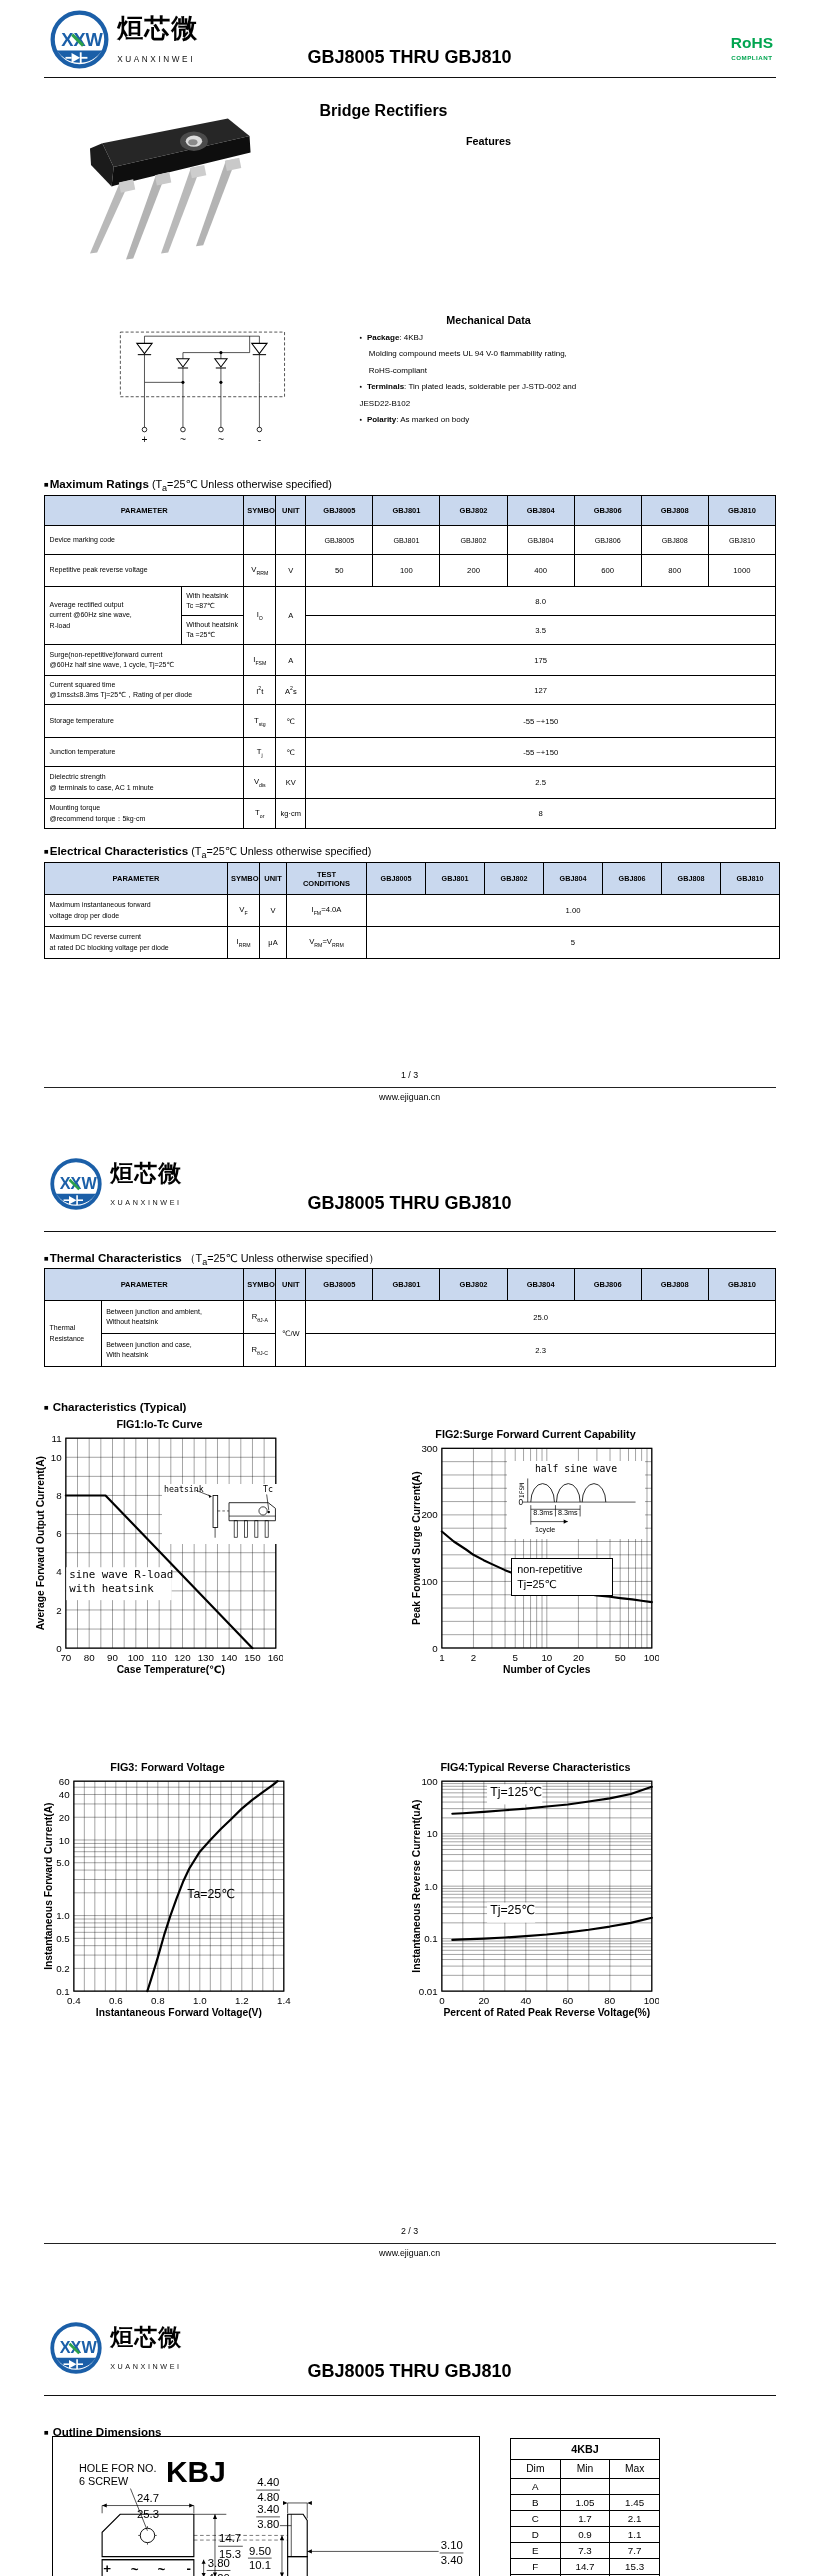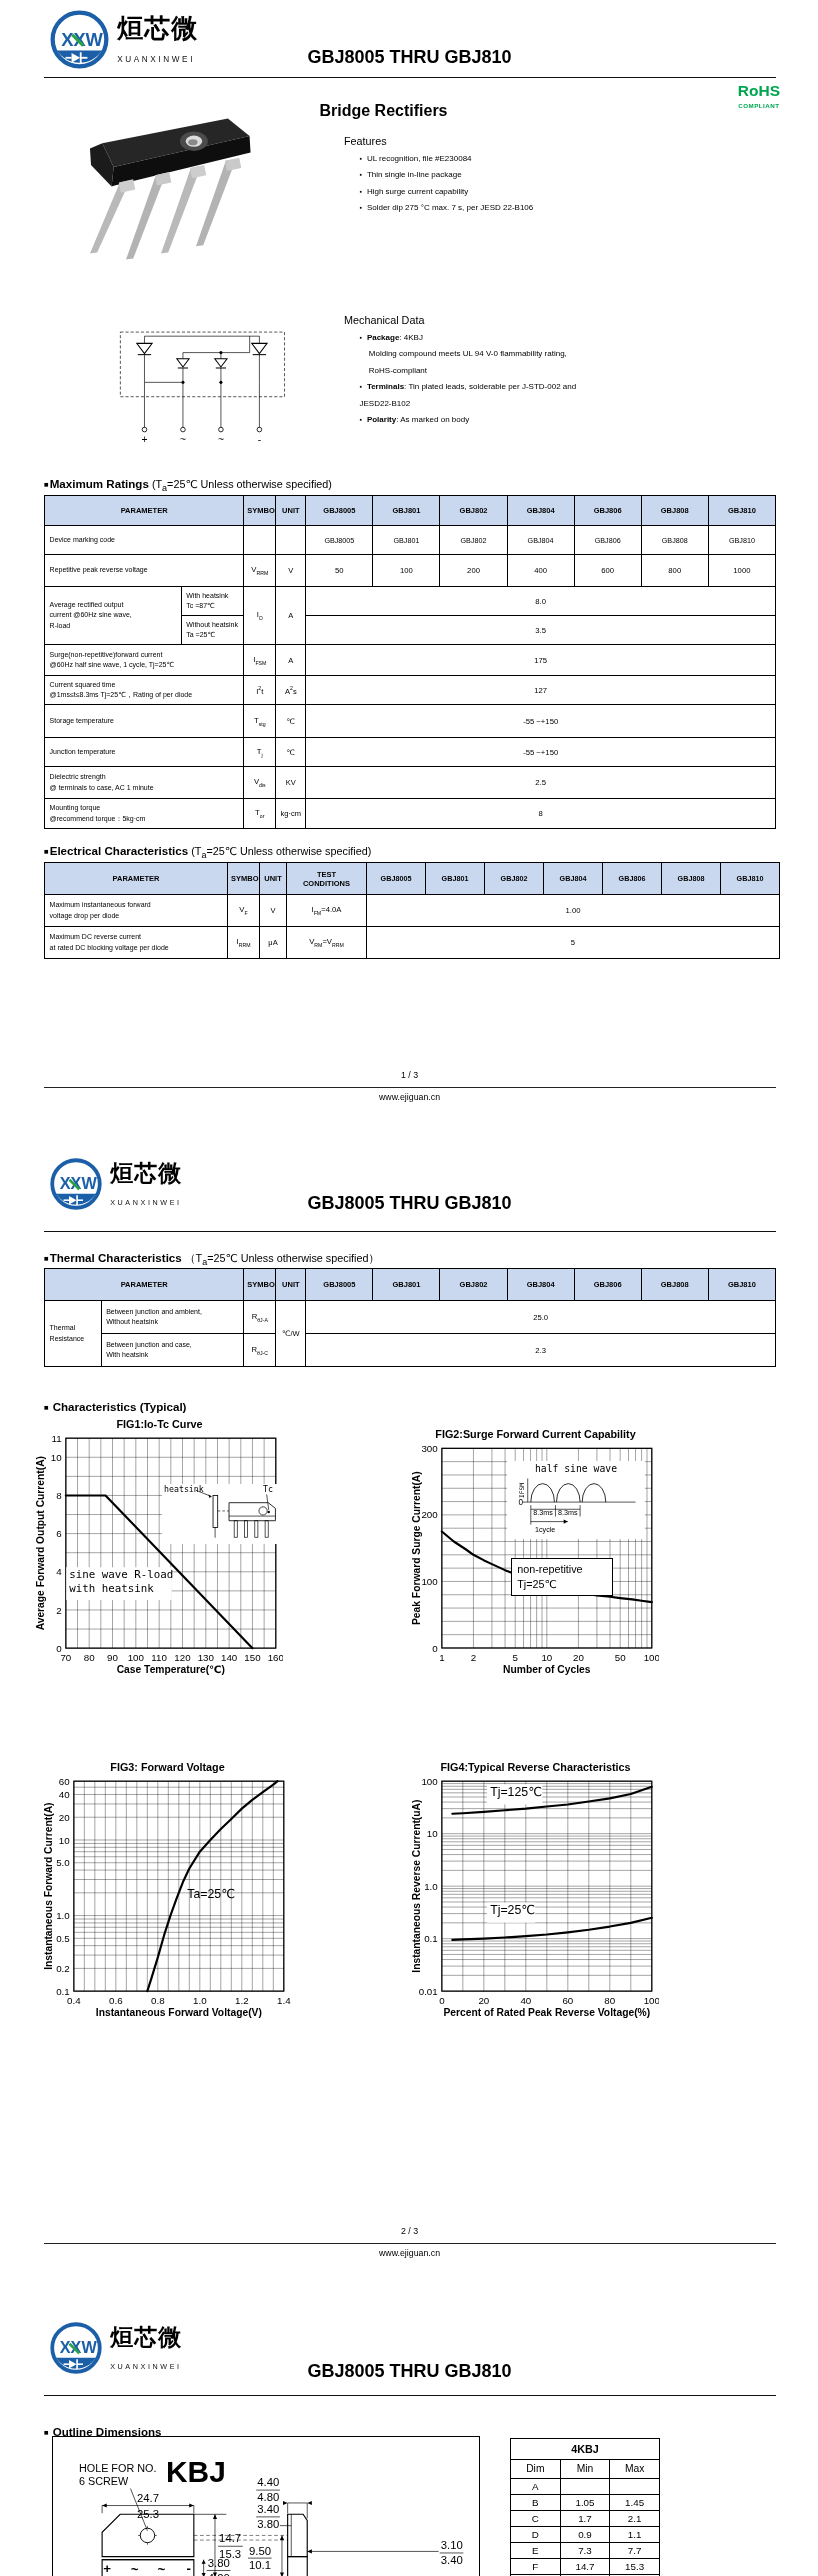--- a/index.html
+++ b/index.html
@@ -10,21 +10,21 @@
   .brand{display:flex;align-items:center;gap:7.2px;}
   .brand-cn{font-size:26px;font-weight:bold;line-height:1.05;letter-spacing:1px;}
   .brand-en{font-size:8.2px;letter-spacing:2.6px;color:#111;margin-top:13px;}
   .doc-title{left:0;right:0;text-align:center;font-size:18px;font-weight:bold;letter-spacing:0px;}
   .rohs{text-align:center;}
   .rohs .r1{font-size:15.5px;font-weight:bold;color:#00a550;line-height:1;}
   .rohs .r2{font-size:6.2px;font-weight:bold;color:#00a550;letter-spacing:0.5px;margin-top:3.1px;}
   .rule{left:44px;width:732px;border-top:1.5px solid #111;}
   
   .prod-title{font-size:16px;font-weight:bold;text-align:center;}
-  .h3{font-size:10.8px;font-weight:normal;margin:0 0 4.1px 0;}
+  .h3{font-size:10.8px;font-weight:bold;margin:0 0 4.1px 0;text-align:center;}
   ul.dotlist{list-style:none;margin:0;padding:0 0 0 15.5px;font-size:8px;line-height:2.05;}
   ul.dotlist li.b::before{content:"\25CF";font-size:4.6px;vertical-align:1px;margin-right:4.6px;}
   ul.dotlist li.nb{margin-left:9.3px;}
   .apps-text{font-size:8px;line-height:1.95;width:222px;padding-left:11.3px;}
   
   .sec-h{font-size:10.8px;}
   .sec-h .sq{font-size:7.7px;vertical-align:1.5px;margin-right:1px;}
   .sec-h b{font-size:11.6px;}
   
   table.dt{border-collapse:collapse;table-layout:fixed;background:#fff;}
@@ -81,21 +81,21 @@
       <text x="40" y="60" font-size="30" font-weight="bold" fill="#1b5fa8">X</text>
       <line x1="38" y1="42" x2="56" y2="60" stroke="#2ba14a" stroke-width="5"></line>
       <text x="60" y="60" font-size="30" font-weight="bold" fill="#1b5fa8">W</text>
     </svg>
     <div>
       <div class="brand-cn">烜芯微</div>
       <div class="brand-en">XUANXINWEI</div>
     </div>
   </div>
   <div class="abs doc-title" style="top:47px;">GBJ8005 THRU GBJ810</div>
-  <div class="abs rohs" style="right:39px;top:35px;margin-top:48px;">
+  <div class="abs rohs" style="right:46px;top:35px;">
     <div class="r1">RoHS</div>
     <div class="r2">COMPLIANT</div>
   </div>
   <div class="abs rule" style="top:77px;"></div>
 
   <svg class="abs" style="left:58px;top:99px;" width="206" height="175" viewBox="0 0 400 340">
     <polygon points="86,86 330,38 372,72 108,132" fill="#262626"></polygon>
     <polygon points="62,96 86,86 108,132 104,170 64,128" fill="#1b1b1b"></polygon>
     <polygon points="104,170 108,132 372,72 374,104 110,168" fill="#0e0e0e"></polygon>
     <ellipse cx="264" cy="82" rx="27" ry="19" fill="#4b4b4b"></ellipse>
@@ -108,26 +108,20 @@
     <polygon points="258,134 278,130 214,298 200,300" fill="#b9b9b9"></polygon>
     <polygon points="256,134 284,128 288,148 260,154" fill="#cdcdcd"></polygon>
     <polygon points="326,120 346,116 282,284 268,286" fill="#b3b3b3"></polygon>
     <polygon points="324,120 352,114 356,134 328,140" fill="#c9c9c9"></polygon>
   </svg>
 
   <div class="abs prod-title" style="left:216px;top:102px;width:335px;">Bridge Rectifiers</div>
 
   <div class="abs" style="left:344px;top:135px;width:289px;">
     <div class="h3">Features</div>
-    <ul class="dotlist">
-      <li class="b">UL recognition, file #E230084</li>
-        <li class="b">Thin single in-line package</li>
-        <li class="b">High surge current capability</li>
-        <li class="b">Solder dip 275 °C max. 7 s, per JESD 22-B106</li>
-    </ul>
   </div>
 
 
   <div class="abs" style="left:344px;top:314px;width:289px;">
     <div class="h3">Mechanical Data</div>
     <ul class="dotlist" style="width:222px;">
       <li class="b"><b>Package</b>: 4KBJ</li>
       <li class="nb">Molding compound meets UL 94 V-0 flammability rating, RoHS-compliant</li>
       <li class="b"><b>Terminals</b>: Tin plated leads, solderable  per J-STD-002 and JESD22-B102</li>
       <li class="b"><b>Polarity</b>: As marked on body</li>

